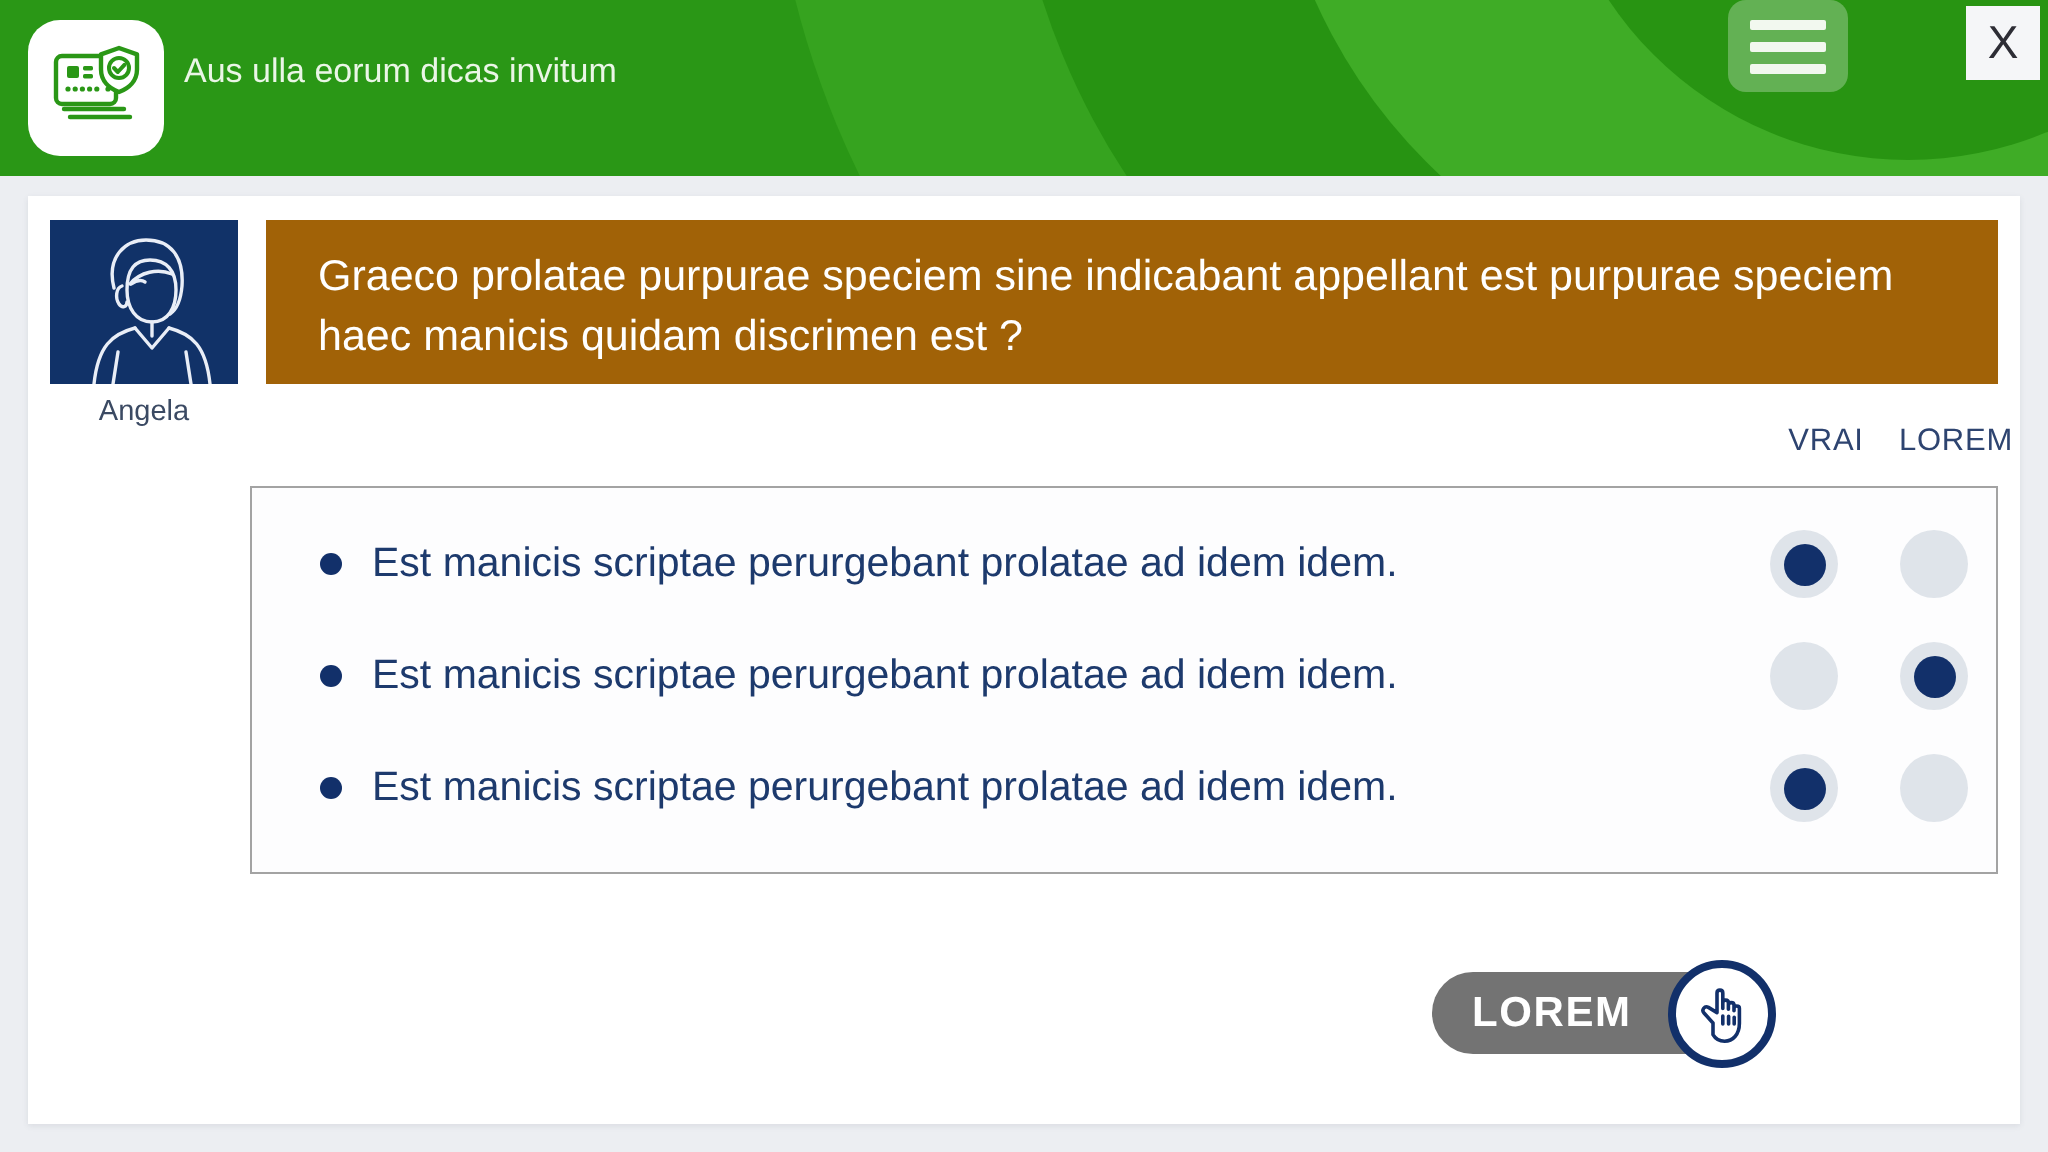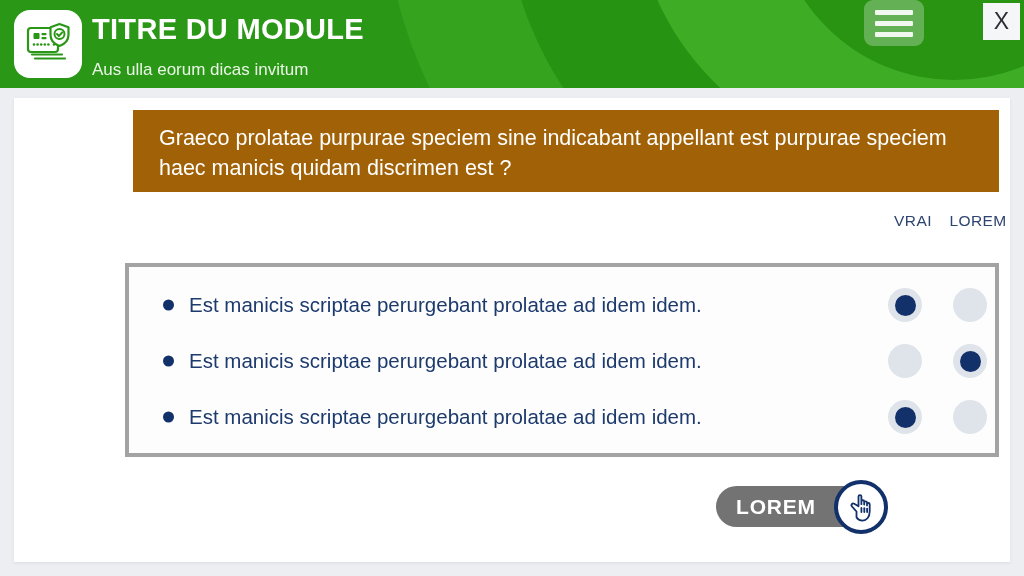--- a/index.html
+++ b/index.html
@@ -99,23 +99,22 @@
     position: absolute; top: 0; width: 66px; text-align: center;
     font-size: 15.5px; color: #2e4470; letter-spacing: 0.4px;
   }
   .col-head.vrai { left: 854px; }
   .col-head.faux { left: 919px; }
 
   
   .answers-box {
     position: absolute; left: 111px; top: 145px;
     width: 874px; height: 194px;
-    border: 4px solid #a3a3a3;
+    border: 1px solid #a3a3a3;
     background: #fdfdfe;
-    margin-top: 20px;
   }
   .answer-row {
     position: relative; height: 56px; margin-top: 0;
     display: flex; align-items: center;
   }
   .answer-row:nth-child(1) { margin-top: 10px; }
   .answer-row:nth-child(2) { margin-top: 0px; }
   .answer-row:nth-child(3) { margin-top: 0px; }
 
   .bullet {
@@ -185,37 +184,56 @@
         </g>
         <path d="M9 35.5 h30" stroke="#2a9716" stroke-width="2.2" fill="none" stroke-linecap="round"></path>
         <path d="M12 39.5 h30" stroke="#2a9716" stroke-width="2.2" fill="none" stroke-linecap="round"></path>
         <path d="M36.5 5 L45.5 8.2 v7.5 c0 5.6 -4 9.4 -9 11.3 c-5 -1.9 -9 -5.7 -9 -11.3 V8.2 Z" fill="#ffffff" stroke="#2a9716" stroke-width="2.2" stroke-linejoin="round"></path>
         <circle cx="36.5" cy="15" r="5" fill="none" stroke="#2a9716" stroke-width="2"></circle>
         <path d="M34 15 l1.9 2 l3.3 -3.6" fill="none" stroke="#2a9716" stroke-width="2" stroke-linecap="round" stroke-linejoin="round"></path>
       </svg>
     </div>
 
     <div class="header-titles">
-      <div class="header-title">TITRE DU MODULE</div>
       <div class="header-subtitle">Aus ulla eorum dicas invitum</div>
     </div>
 
     <div class="menu-button">
       <span class="bar"></span>
       <span class="bar"></span>
       <span class="bar"></span>
     </div>
 
     <div class="close-button">
       <span>X</span>
     </div>
   </div>
 
   <div class="card">
 
+    <div class="avatar-block">
+      <div class="avatar-tile">
+        <svg width="80" height="78" viewBox="0 0 80 78">
+          <g fill="none" stroke="#e9eef7" stroke-width="1.7" stroke-linecap="round" stroke-linejoin="round">
+            <path d="M25 30 C21 14 31 6 41 6 C53 6 60 14 59 29 C58.4 36 56 41 53 43"></path>
+            <path d="M31.5 31 C31.5 20 36 16 43 16 C51 16 56 21 56 31 C56 40 52 47 44 47 C36 47 31.5 40 31.5 31 Z"></path>
+            <path d="M33 28 C38 22 47 20 54 23"></path>
+            <path d="M33.5 28 C36.5 26 39 26 40.5 27"></path>
+            <path d="M29 29 C26 30 25.5 35 27.5 38 C29 40.2 31.5 39.5 31.5 37"></path>
+            <path d="M44 47 v7"></path>
+            <path d="M35.5 50 L44 60 L52.5 50"></path>
+            <path d="M35.5 50 C24 53 17 59 15 78"></path>
+            <path d="M52.5 50 C64 53 71 59 73 78"></path>
+            <path d="M27 62 L24.5 78"></path>
+            <path d="M61 62 L63.5 78"></path>
+          </g>
+        </svg>
+      </div>
+      <div class="avatar-name">Angela</div>
+    </div>
 
     <div class="question-bar">
       <div class="question-text">Graeco prolatae purpurae speciem sine indicabant appellant est purpurae speciem haec manicis quidam discrimen est ?</div>
     </div>
 
     <div class="col-heads">
       <div class="col-head vrai">VRAI</div>
       <div class="col-head faux">LOREM</div>
     </div>
 

